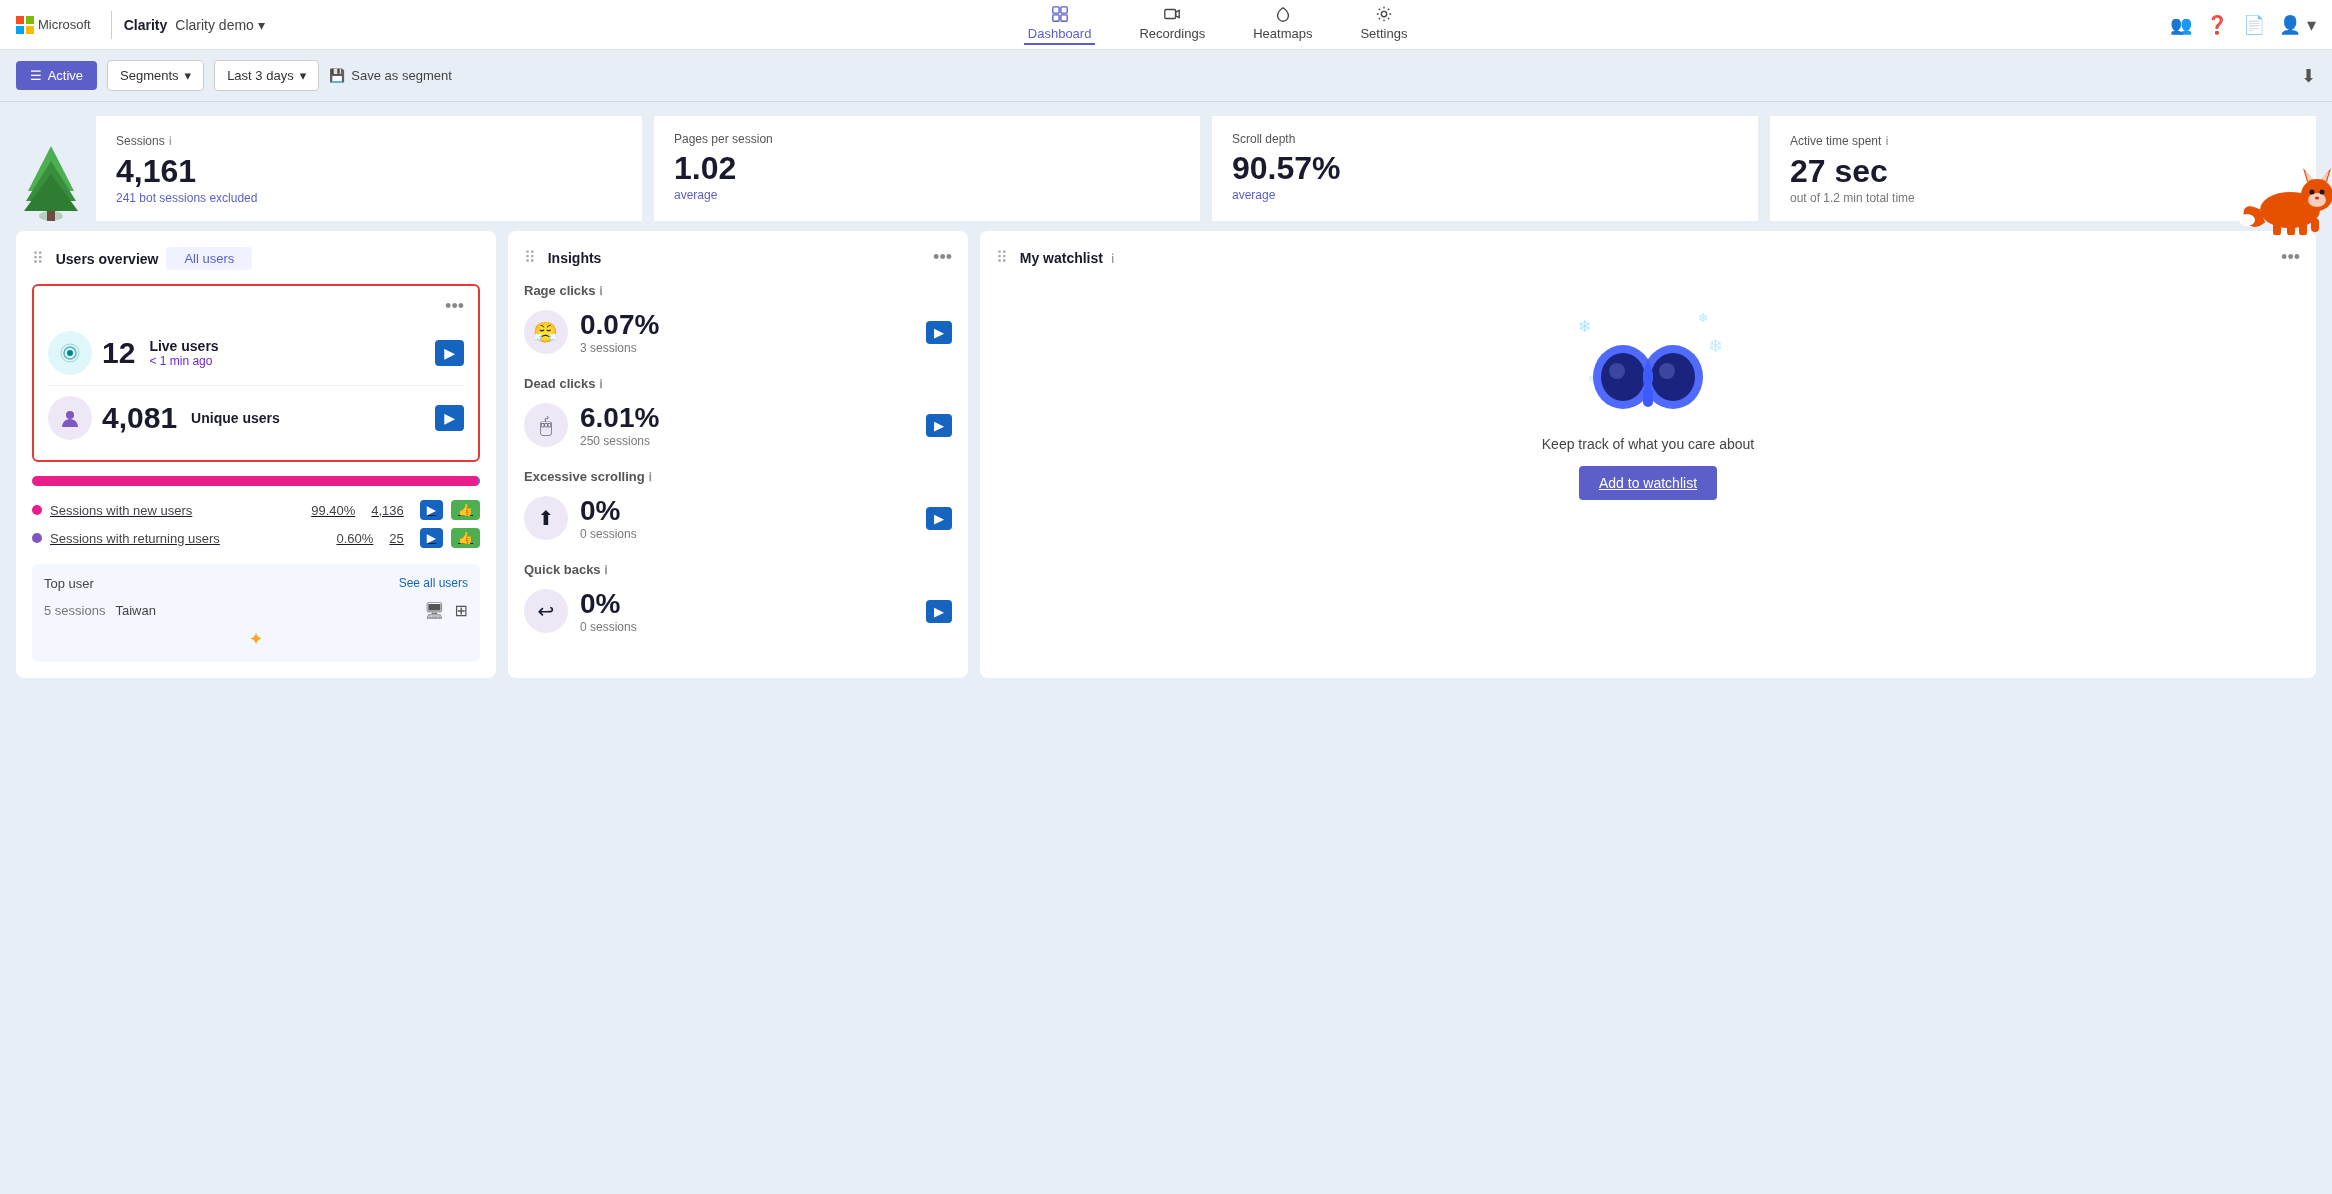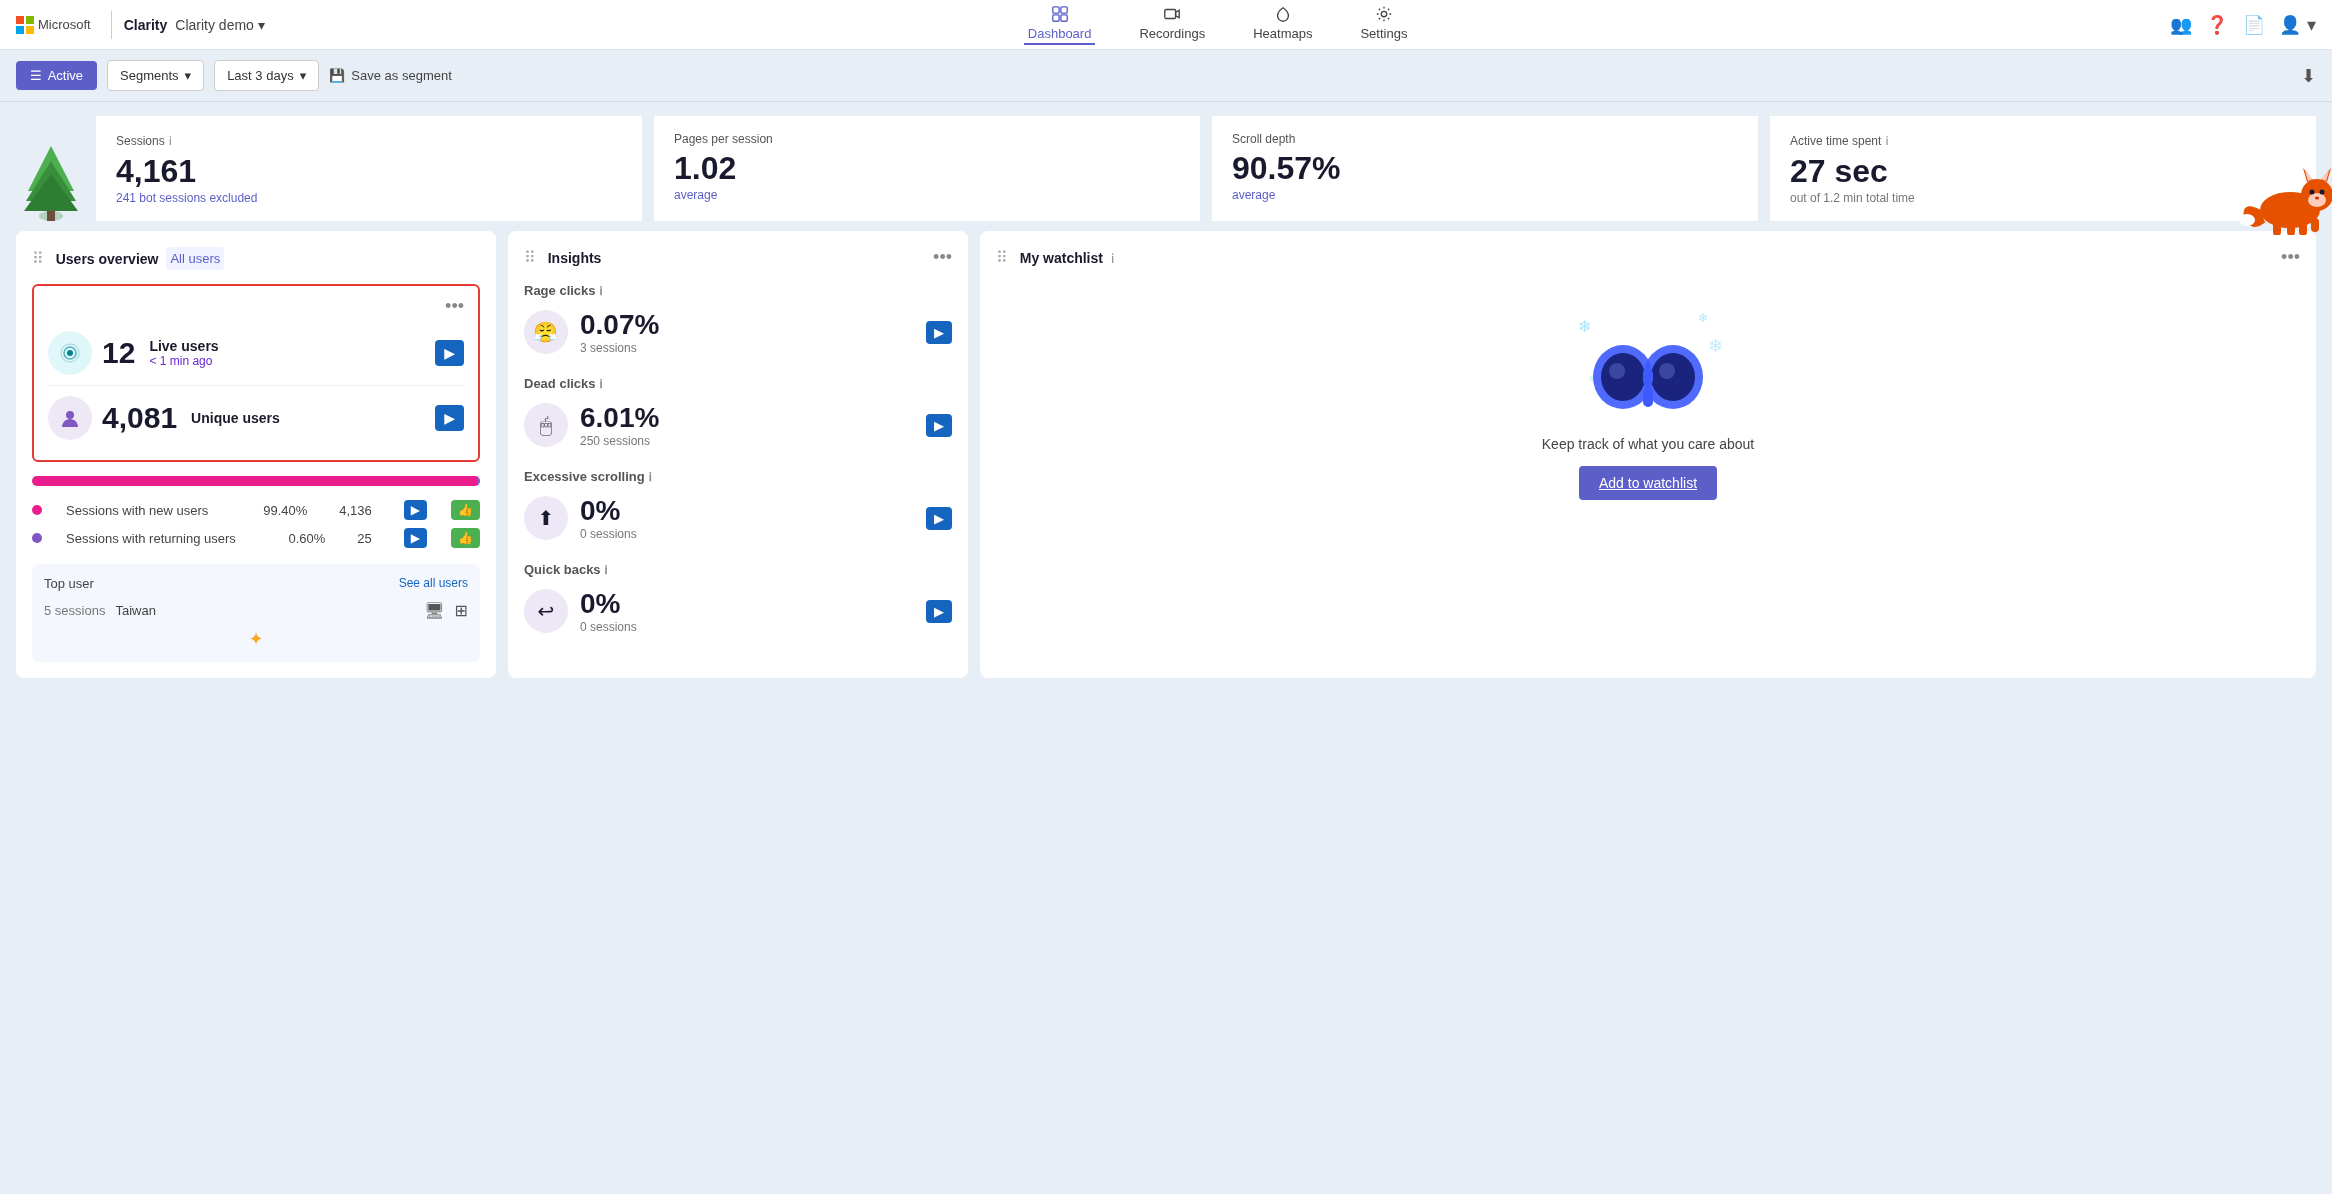--- a/index.html
+++ b/index.html
@@ -70,21 +70,21 @@
       background: #fff; border-radius: 8px; padding: 16px;
       flex: 1; min-width: 0;
     }
     .panel-left { flex: 0 0 480px; }
     .panel-center { flex: 0 0 460px; }
     .panel-right { flex: 1; }
 
     .panel-header { display: flex; align-items: center; gap: 8px; margin-bottom: 14px; }
     .panel-drag { color: #aaa; font-size: 16px; margin-right: 4px; }
     .panel-title { font-size: 14px; font-weight: 600; color: #1a1a2e; }
-    .panel-tab { font-size: 13px; color: #555; padding: 4px 4px; border-radius: 4px; cursor: pointer; }
+    .panel-tab { font-size: 13px; color: #555; padding: 4px 18px; border-radius: 4px; cursor: pointer; }
     .panel-tab.active { background: #f0f2ff; color: #5b5fc7; }
     .panel-more { margin-left: auto; color: #888; cursor: pointer; font-size: 18px; }
 
     
     .users-highlighted {
       border: 2px solid #e53935; border-radius: 6px; padding: 10px 14px; margin-bottom: 14px;
     }
     .user-row {
       display: flex; align-items: center; gap: 10px; padding: 10px 0;
     }
@@ -103,21 +103,21 @@
     .video-btn {
       background: #1565c0; color: #fff; border: none; border-radius: 4px;
       padding: 5px 9px; cursor: pointer; font-size: 14px; display: flex; align-items: center; gap: 3px;
     }
     .three-dots { cursor: pointer; color: #888; font-size: 18px; margin-left: auto; }
 
     
     .sessions-bar { margin-bottom: 14px; }
 
     .sessions-legend { display: flex; flex-direction: column; gap: 8px; }
-    .legend-row { display: flex; align-items: center; gap: 24px; font-size: 13px; }
+    .legend-row { display: flex; align-items: center; gap: 8px; font-size: 13px; text-decoration: underline; }
     .legend-dot { width: 10px; height: 10px; border-radius: 50%; }
     .legend-dot-pink { background: #e91e8c; }
     .legend-dot-purple { background: #7e57c2; }
     .legend-label { flex: 1; color: #444; }
     .legend-pct { color: #444; margin-left: auto; margin-right: 8px; }
     .legend-count { color: #444; margin-right: 8px; }
     .video-sm { background: #1565c0; color: #fff; border: none; border-radius: 4px; padding: 3px 7px; cursor: pointer; font-size: 12px; }
     .thumb-sm { background: #4caf50; color: #fff; border: none; border-radius: 4px; padding: 3px 7px; cursor: pointer; font-size: 12px; }
 
     

